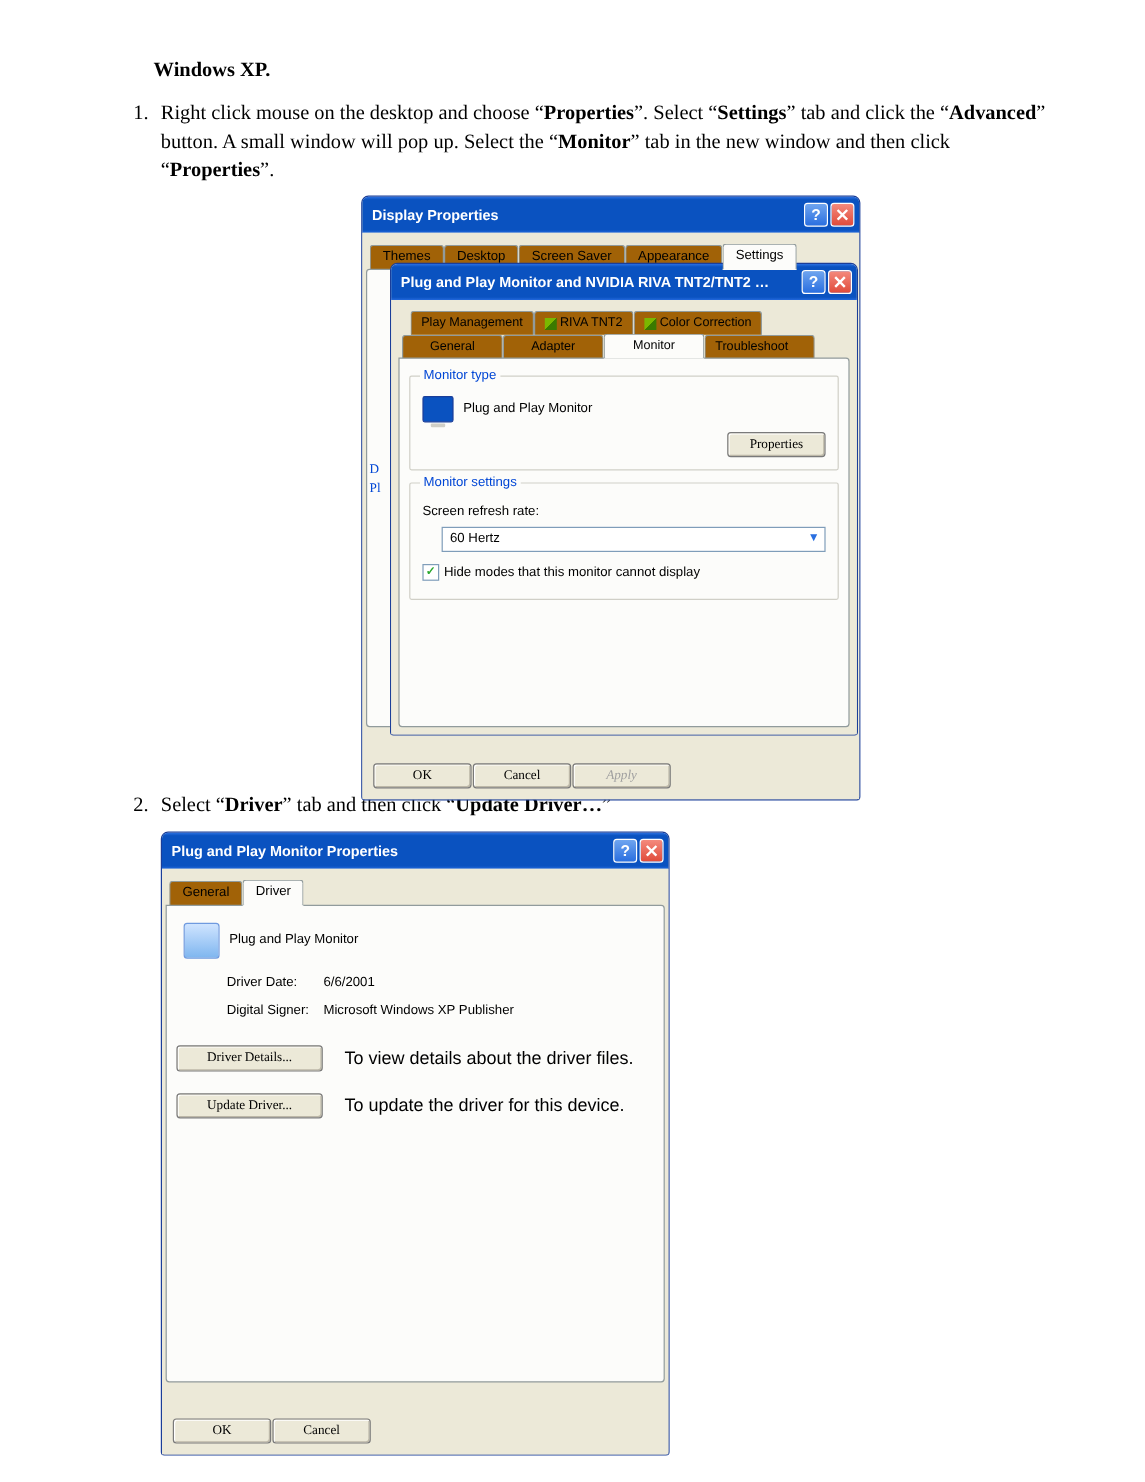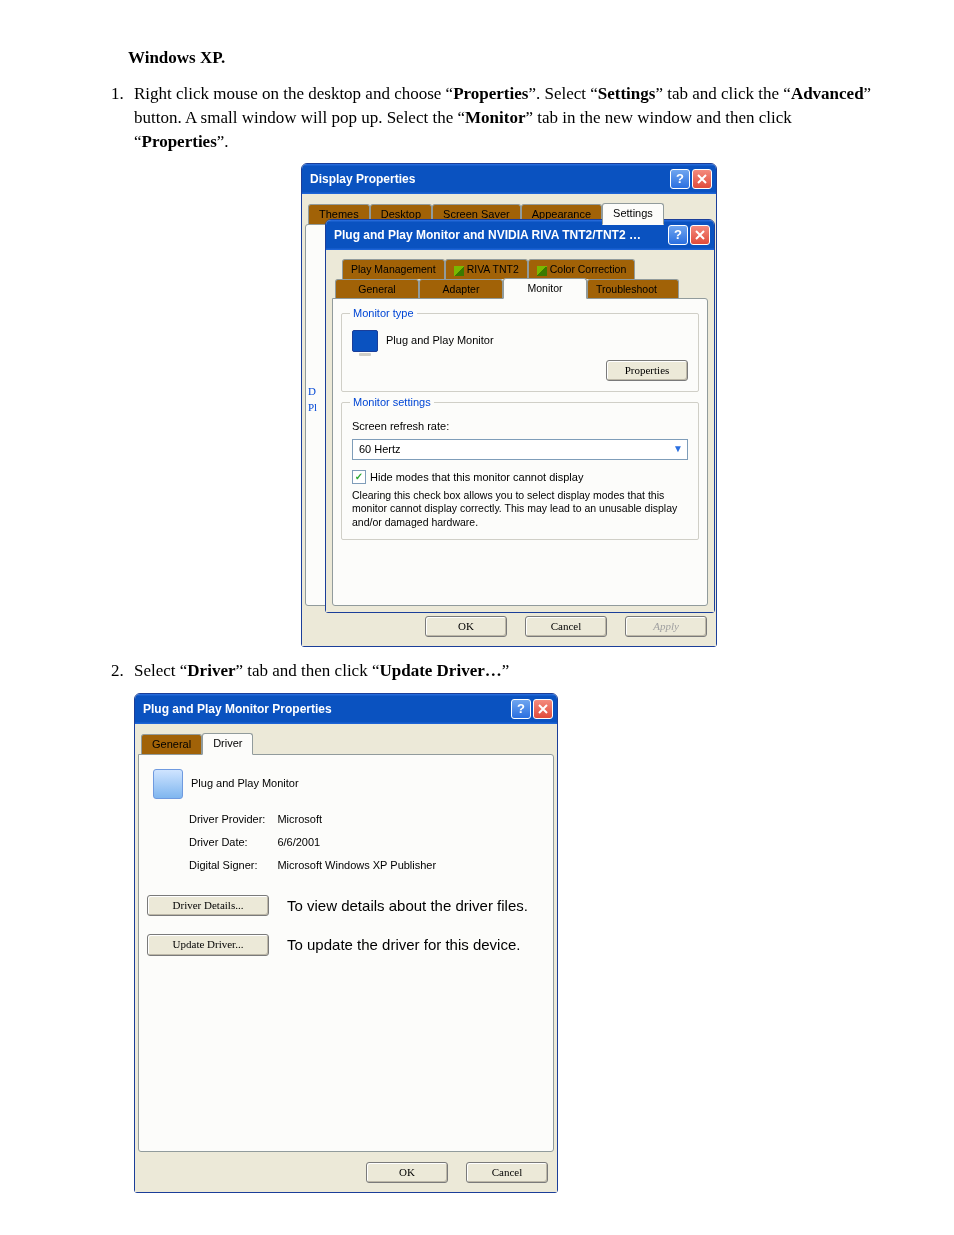--- a/index.html
+++ b/index.html
@@ -116,22 +116,23 @@
     border:1px solid #7f9db9;background:#fff;
     padding:2px 4px 2px 6px;font-size:11px;
   }
   .xp-dropdown .arrow{color:#2a6fe0;font-size:10px;}
   .xp-check{
     display:inline-flex;align-items:center;justify-content:center;
     width:12px;height:12px;border:1px solid #7f9db9;background:#fff;
     margin-right:4px;color:#2aa82e;font-size:10px;font-weight:bold;
   }
   .bottom-buttons{
-    display:flex;justify-content:flex-end;gap:18px;
+    display:flex;gap:1px;
     padding:10px 6px 6px 6px;
+    margin-top:20px;
   }
   
   .stack1{position:relative;width:414px;}
   .inner-window{position:absolute;left:24px;top:56px;width:388px;}
   .behind-panel{
     border:1px solid #919b9c;background:#fcfcfa;border-radius:3px;
     height:380px;
   }
   .left-gutter{position:absolute;left:6px;top:220px;font-size:11px;color:#0046d5;font-family:Tahoma;}
   .tabrow.inner .tab{padding:2px 8px;font-size:10.5px;}
@@ -235,29 +236,28 @@
                   <span class="mon-icon"></span>
                   <span>Plug and Play Monitor</span>
                 </div>
                 <div style="text-align:right;margin-top:8px;">
                   <div class="xp-button" style="display:inline-block;">Properties</div>
                 </div>
               </div>
               <div class="groupbox">
                 <span class="legend">Monitor settings</span>
                 <div>Screen refresh rate:</div>
-                <div class="xp-dropdown" style="margin:4px 0 10px 0;">
+                <div class="xp-dropdown" style="margin:4px 0 10px 16px;">
                   <span>60 Hertz</span>
                   <span class="arrow">▼</span>
                 </div>
                 <div style="display:flex;align-items:flex-start;margin-bottom:4px;">
                   <span class="xp-check">✓</span>
                   <span>Hide modes that this monitor cannot display</span>
                 </div>
-                <div class="small-text">Clearing this check box allows you to select display modes that this monitor cannot display correctly. This may lead to an unusable display and/or damaged hardware.</div>
               </div>
             </div>
           </div>
         </div>
       </div>
     </li>
 
     <li>
       <span>Select “</span><strong>Driver</strong><span>” tab and then click “</span><strong>Update Driver…</strong><span>”</span>
 
@@ -280,24 +280,20 @@
               <div class="tab">General</div>
               <div class="tab selected">Driver</div>
             </div>
             <div class="tab-panel" style="min-height:380px;">
               <div style="display:flex;align-items:center;margin:6px 0 6px 6px;">
                 <span class="dev-icon"></span>
                 <span>Plug and Play Monitor</span>
               </div>
               <table class="info-table">
                 <tbody>
-                    <tr>
-                      <td>Driver Provider:</td>
-                      <td>Microsoft</td>
-                    </tr>
                 <tr>
                       <td>Driver Date:</td>
                       <td>6/6/2001</td>
                     </tr>
                 <tr>
                       <td>Digital Signer:</td>
                       <td>Microsoft Windows XP Publisher</td>
                     </tr>
               </tbody>
                 </table>

